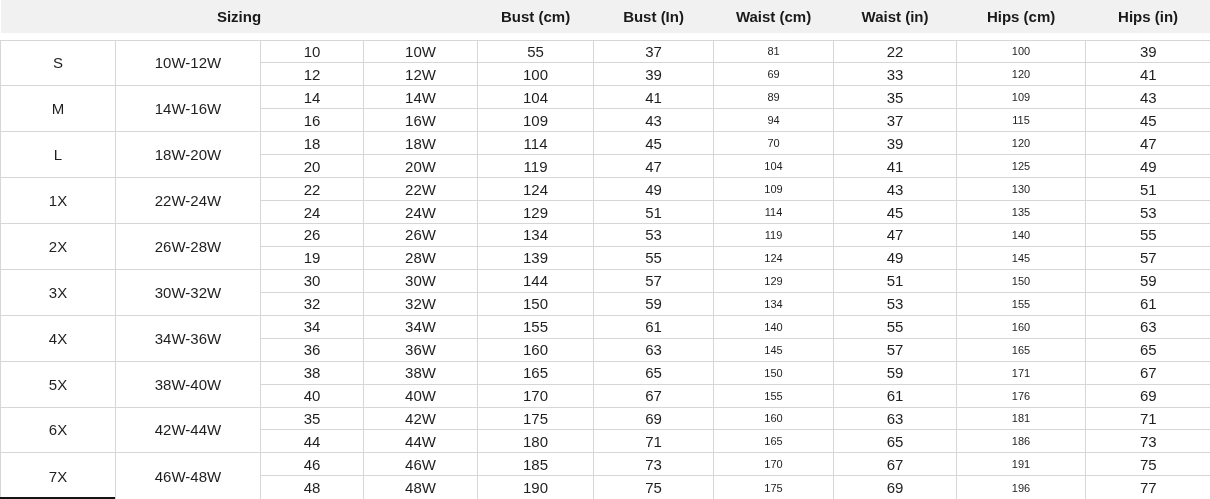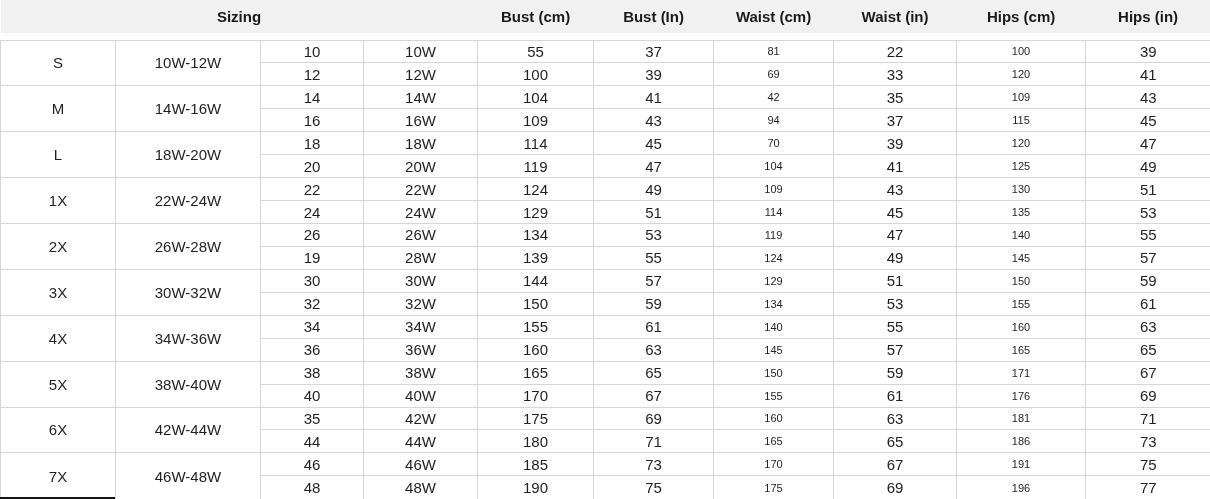--- a/index.html
+++ b/index.html
@@ -109,21 +109,21 @@
         <td class="v small mid-top">120</td>
         <td class="v mid-top">41</td>
       </tr>
       <tr class="data-row">
         <td class="v group-top" rowspan="2">M</td>
         <td class="v group-top" rowspan="2">14W-16W</td>
         <td class="v group-top">14</td>
         <td class="v group-top">14W</td>
         <td class="v group-top">104</td>
         <td class="v group-top">41</td>
-        <td class="v small group-top">42</td>
+        <td class="v small group-top">89</td>
         <td class="v group-top">35</td>
         <td class="v small group-top">109</td>
         <td class="v group-top">43</td>
       </tr>
       <tr class="data-row">
         <td class="v mid-top">16</td>
         <td class="v mid-top">16W</td>
         <td class="v mid-top">109</td>
         <td class="v mid-top">43</td>
         <td class="v small mid-top">94</td>

